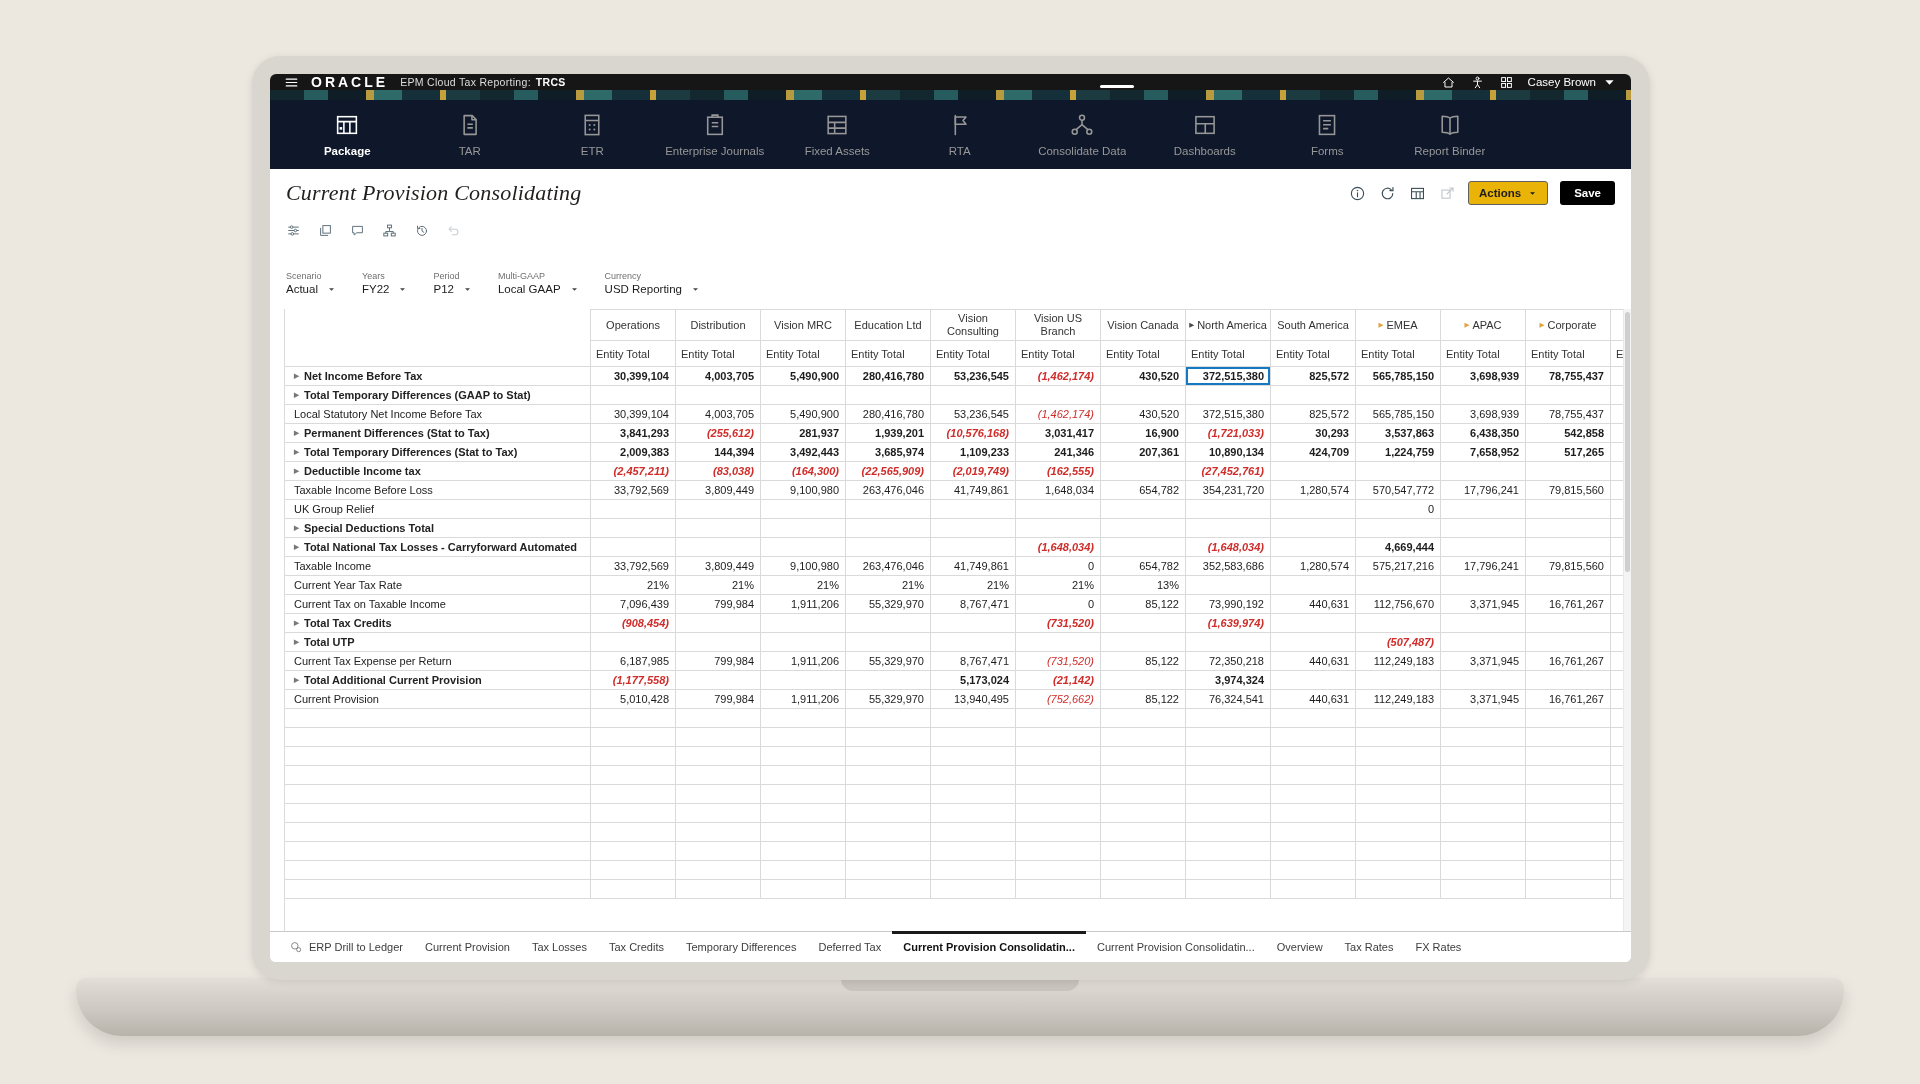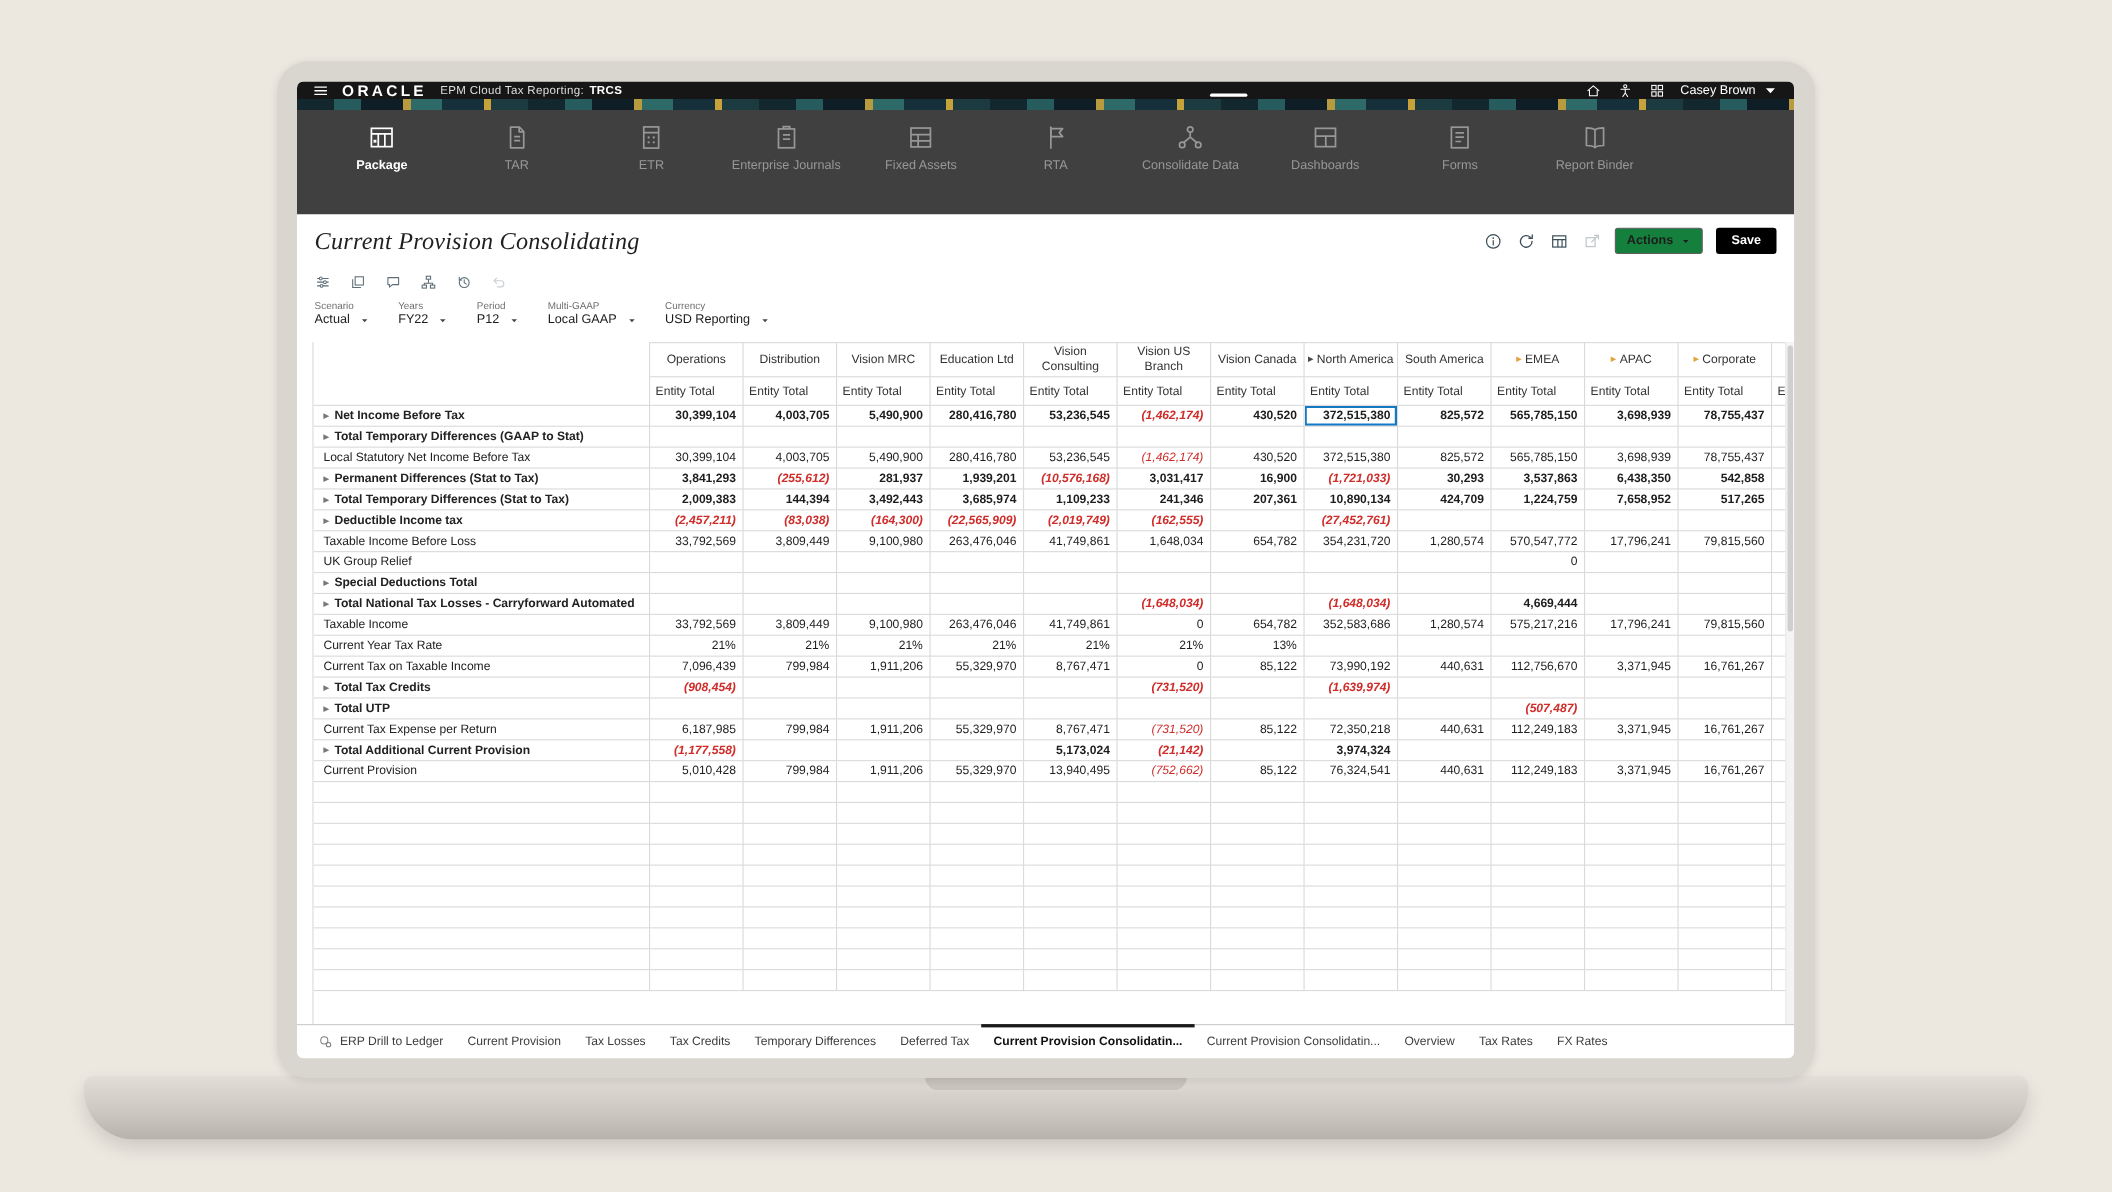--- a/index.html
+++ b/index.html
@@ -17,41 +17,41 @@
 .brand{font-size:14px;font-weight:bold;letter-spacing:3px;}
 .app-label{font-size:10.5px;color:#ddd;letter-spacing:.3px;display:flex;gap:5px;align-items:center;}
 .app-code{font-weight:bold;color:#fff;}
 .topbar-right{margin-left:auto;display:flex;align-items:center;gap:14px;}
 .topbar .icon{width:15px;height:15px;}
 .user-chip{display:flex;align-items:center;gap:6px;font-size:11.5px;cursor:pointer;}
 .user-chip .caret{color:#fff;}
 
 .mosaic{height:10px;flex:none;background:repeating-linear-gradient(90deg,#12282e 0 34px,#275c5e 34px 58px,#0f1e26 58px 96px,#b99b3f 96px 104px,#2e6b68 104px 132px,#15303a 132px 170px,#c7a23a 170px 176px,#1b3b40 176px 210px);}
 
-.nav-band{height:95px;background:#404040;display:flex;align-items:flex-start;padding:12px 120px 0 16px;flex:none;}
+.nav-band{height:69px;background:#0f172a;display:flex;align-items:flex-start;padding:12px 120px 0 16px;flex:none;}
 .nav-item{flex:1;display:flex;flex-direction:column;align-items:center;gap:7px;color:#979797;cursor:pointer;}
 .nav-item.active{color:#fff;}
 .nav-icon{width:26px;height:26px;}
 .nav-label{font-size:11.5px;text-align:center;line-height:1.2;max-width:100px;height:24px;overflow:hidden;}
 .nav-item.active .nav-label{font-weight:bold;}
 
 .content{flex:1;display:flex;flex-direction:column;background:#fff;min-height:0;}
 .title-row{height:48px;display:flex;align-items:center;padding:0 16px;flex:none;}
 .page-title{font-family:"Liberation Serif",serif;font-size:22px;font-weight:400;color:#211f1e;margin:0;letter-spacing:.2px;font-style:italic;}
 .title-actions{margin-left:auto;display:flex;align-items:center;gap:12px;}
 .ta-icons{display:flex;align-items:center;gap:13px;color:#3c4f58;}
 .ta-icons .icon{width:17px;height:17px;cursor:pointer;}
 .icon.disabled{opacity:.32;}
-.actions-btn{display:flex;align-items:center;gap:7px;background:#15803d;border:1px solid #5f5f5f;border-radius:3px;font-size:11.5px;font-weight:600;color:#1d1d1d;padding:5px 10px;font-family:inherit;cursor:pointer;}
+.actions-btn{display:flex;align-items:center;gap:7px;background:#eab308;border:1px solid #5f5f5f;border-radius:3px;font-size:11.5px;font-weight:600;color:#1d1d1d;padding:5px 10px;font-family:inherit;cursor:pointer;}
 .actions-btn .caret{color:#1d1d1d;}
 .save-btn{background:#000000;color:#fff;border:none;border-radius:3px;font-size:11.5px;font-weight:600;padding:6px 14px;font-family:inherit;cursor:pointer;}
 .toolbar{height:26px;display:flex;align-items:center;gap:17px;padding:0 16px;flex:none;color:#5d6e78;}
 .tool-icon{width:15px;height:15px;cursor:pointer;}
 
-.pov-bar{height:42px;display:flex;align-items:flex-start;gap:26px;padding:4px 16px 0;flex:none;}
+.pov-bar{height:42px;display:flex;align-items:flex-start;gap:26px;padding:4px 16px 0;flex:none;margin-top:24px;}
 .pov-field{display:flex;flex-direction:column;gap:2px;cursor:pointer;}
 .pov-label{font-size:9px;color:#6f6f6f;}
 .pov-value-row{display:flex;align-items:center;gap:9px;}
 .pov-value{font-size:11.5px;color:#1c1c1c;}
 .caret{width:9px;height:9px;color:#444;display:inline-flex;}
 
 .grid-wrap{flex:1;min-height:0;position:relative;overflow:hidden;margin-left:14px;border-left:1px solid var(--line);}
 .g-row{display:flex;height:19px;flex:none;}
 .g-row.g-header{height:32px;}
 .g-row.g-subheader{height:26px;}

